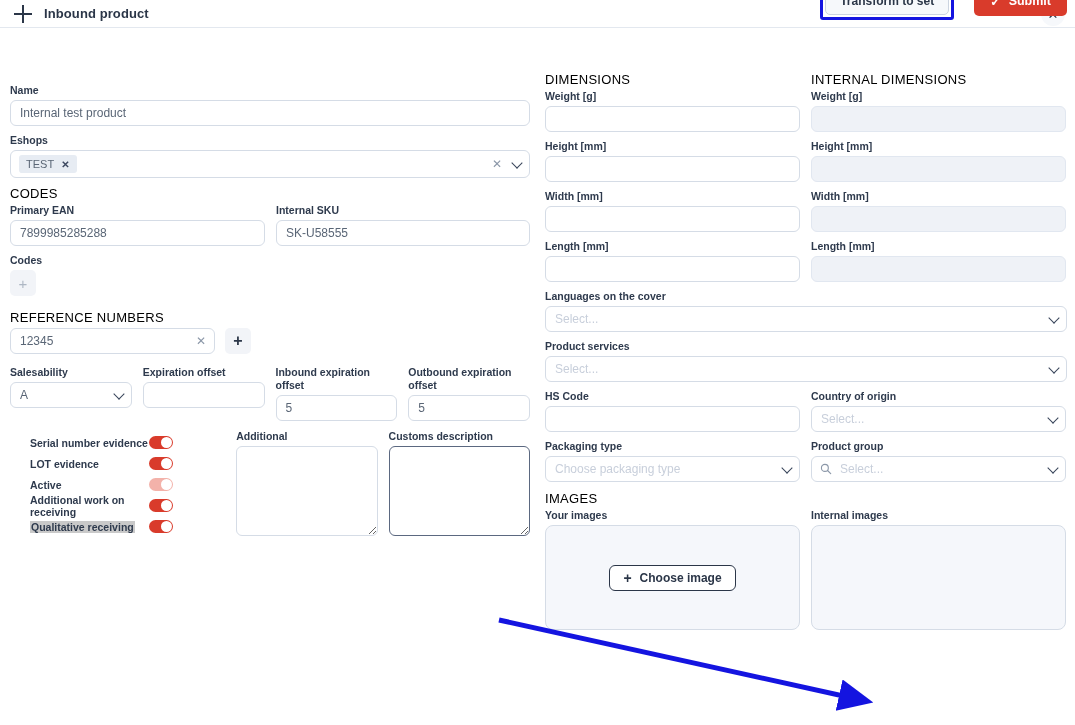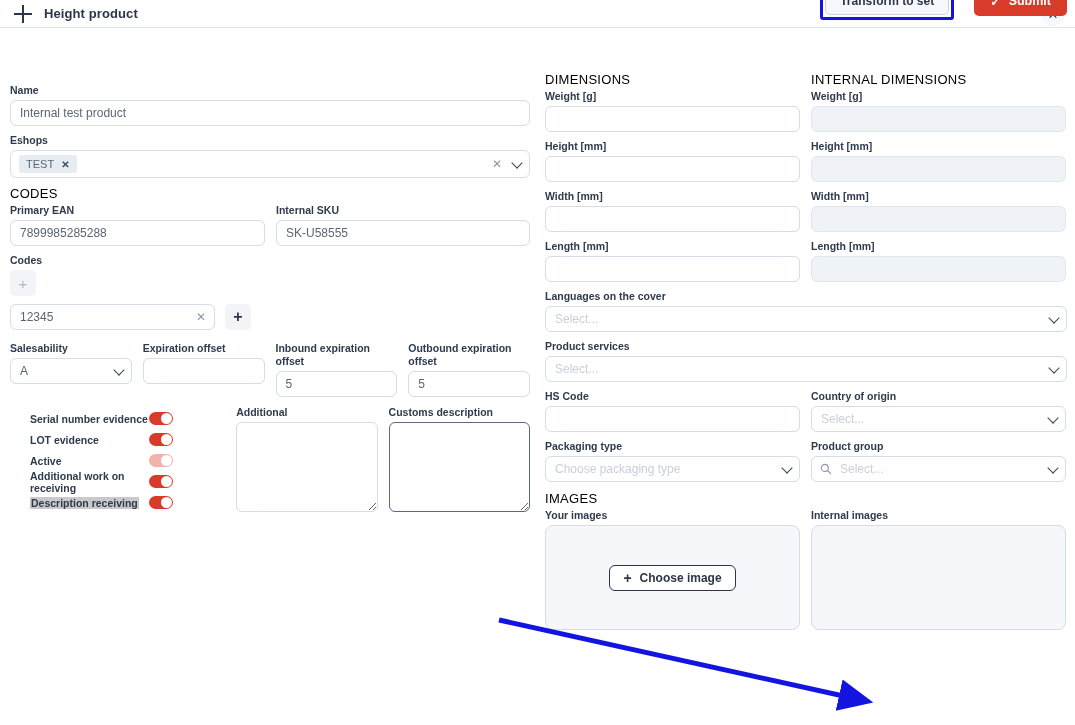--- a/index.html
+++ b/index.html
@@ -177,21 +177,21 @@
     font-family: "Liberation Sans", sans-serif;
   }
 
   .overlay-svg { position: absolute; left: 0; top: 0; pointer-events: none; }
 </style>
 </head>
 <body>
 
 <div class="topbar">
   <span class="plus-glyph"></span>
-  <span class="win-title">Height product</span>
+  <span class="win-title">Inbound product</span>
   <button class="close-btn">✕</button>
 </div>
 
 <div class="page">
 
   <div class="col-left">
 
     <div class="grp">
       <label class="fld-label">Name</label>
       <input class="inp" value="Internal test product" style="">
@@ -224,20 +224,21 @@
         <label class="fld-label">Internal SKU</label>
         <input class="inp" value="SK-U58555" style="">
       </div>
     </div>
 
     <div class="grp">
       <label class="fld-label">Codes</label>
       <div class="add-box">+</div>
     </div>
 
+    <div class="sec-title" style="margin-top:14px">REFERENCE NUMBERS</div>
 
     <div class="refrow grp">
       <div class="ref-input-wrap">
         <input class="inp" value="12345" style="">
         <span class="ref-clear">✕</span>
       </div>
       <div class="add-box strong">+</div>
     </div>
 
     <div class="row" style="margin-top:12px">
@@ -286,21 +287,21 @@
           <span class="tgl-spacer"></span>
         </div>
         <div class="tgl-row">
           <span class="lab">Additional work on receiving</span>
           <span class="tgl">
               <span class="knob"></span>
             </span>
           <span class="tgl-spacer"></span>
         </div>
         <div class="tgl-row">
-          <span class="lab hl">Description receiving</span>
+          <span class="lab hl">Qualitative receiving</span>
           <span style="flex:1"></span>
           <span class="tgl">
               <span class="knob"></span>
             </span>
           <span class="tgl-spacer"></span>
         </div>
       </div>
 
       <div style="width:150px;margin-top:-2px">
         <label class="fld-label">Additional</label>

